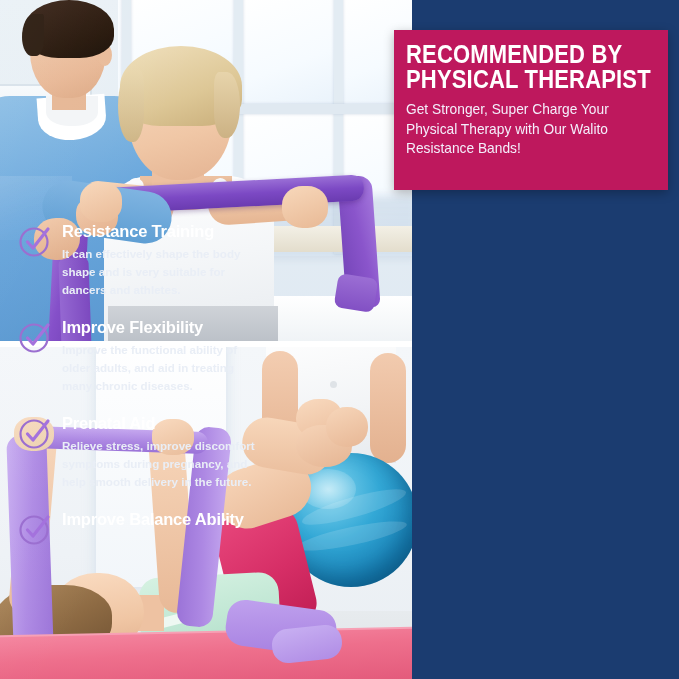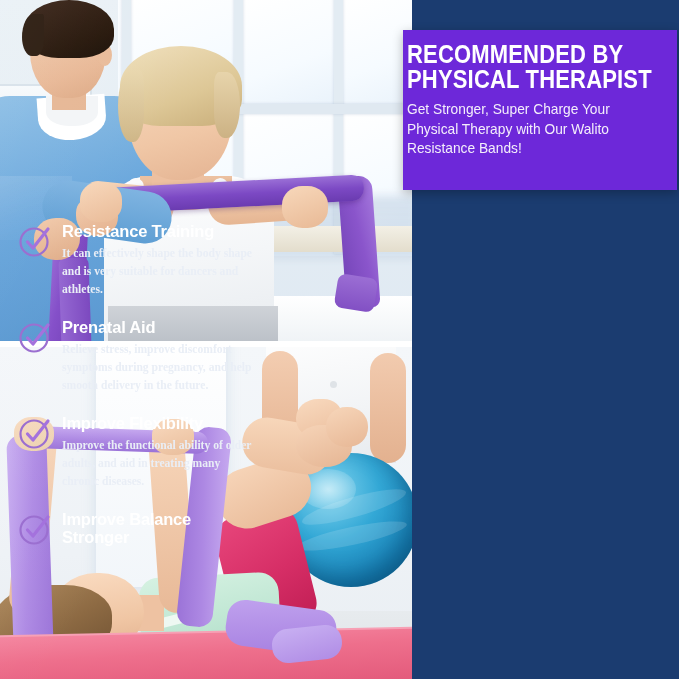--- a/index.html
+++ b/index.html
@@ -180,37 +180,37 @@
   .b-band-tail2{left:272px;top:280px;width:70px;height:34px;border-radius:16px;
     background:linear-gradient(170deg,#c8b0f2,#b08ce5);transform:rotate(-6deg);}
 
   .photo-sheen{position:absolute;left:0;top:0;width:100%;height:100%;
     background:linear-gradient(120deg,rgba(255,255,255,.06),rgba(255,255,255,0) 40%);pointer-events:none;}
 
   
   .right-panel{position:absolute;left:412px;top:0;width:267px;height:679px;background:#1b3c70;}
 
   
-  .headline-box{position:absolute;left:403px;top:30px;width:274px;height:160px;
-    background:#6d28d9;box-shadow:0 3px 10px rgba(0,0,0,.28);z-index:5;
-    padding:12px 14px 10px 4px;box-sizing:border-box;}
+  .headline-box{position:absolute;left:394px;top:30px;width:274px;height:160px;
+    background:#be185d;box-shadow:0 3px 10px rgba(0,0,0,.28);z-index:5;
+    padding:12px 14px 10px 12px;box-sizing:border-box;}
   .headline{color:#ffffff;font-weight:bold;line-height:.98;letter-spacing:.2px;
     font-size:25px;text-transform:uppercase;transform:scaleX(.88);transform-origin:left center;
     font-family:"Liberation Sans Narrow","Liberation Sans",sans-serif;white-space:nowrap;}
   .subhead{color:#f4eefb;font-size:14.2px;line-height:1.38;margin-top:9px;
     transform:scaleX(.97);transform-origin:left center;}
 
   
   .features{position:absolute;left:0;top:222px;width:267px;padding:0 6px 0 12px;box-sizing:border-box;}
   .feature{position:relative;padding-left:50px;margin-bottom:19px;min-height:60px;}
   .check-icon{position:absolute;left:6px;top:2px;width:34px;height:34px;}
   .feature-title{color:#ffffff;font-size:16.5px;font-weight:bold;line-height:1.1;
     margin:0 0 5px 0;letter-spacing:-.2px;}
   .feature-desc{color:#e9eef6;font-size:11.6px;line-height:1.55;font-weight:bold;margin:0;
-    max-width:196px;font-family:Liberation Serif, serif;}
+    max-width:196px;}
 </style>
 </head>
 <body>
 
 <div id="infographic">
 
   <div class="photo-col">
 
     <div class="photo photo-top">
       <div class="sc t-room"></div>
@@ -333,39 +333,39 @@
       <p class="feature-desc">It can effectively shape the body shape and is very suitable for dancers and athletes.</p>
     </div>
 
     <div class="feature">
       <span class="check-icon">
         <svg viewBox="0 0 34 34" width="34" height="34">
           <circle cx="16" cy="18" r="13.5" fill="none" stroke="#9b6fd0" stroke-width="2.2"></circle>
           <path d="M9.5 18 L15 24 L30 5" fill="none" stroke="#a472dd" stroke-width="3.2" stroke-linecap="round" stroke-linejoin="round"></path>
         </svg>
       </span>
-      <p class="feature-title">Prenatal Aid</p>
-      <p class="feature-desc">Relieve stress, improve discomfort symptoms during pregnancy, and help smooth delivery in the future.</p>
+      <p class="feature-title">Improve Flexibility</p>
+      <p class="feature-desc">Improve the functional ability of older adults, and aid in treating many chronic diseases.</p>
     </div>
 
     <div class="feature">
       <span class="check-icon">
         <svg viewBox="0 0 34 34" width="34" height="34">
           <circle cx="16" cy="18" r="13.5" fill="none" stroke="#9b6fd0" stroke-width="2.2"></circle>
           <path d="M9.5 18 L15 24 L30 5" fill="none" stroke="#a472dd" stroke-width="3.2" stroke-linecap="round" stroke-linejoin="round"></path>
         </svg>
       </span>
-      <p class="feature-title">Improve Flexibility</p>
-      <p class="feature-desc">Improve the functional ability of older adults, and aid in treating many chronic diseases.</p>
+      <p class="feature-title">Prenatal Aid</p>
+      <p class="feature-desc">Relieve stress, improve discomfort symptoms during pregnancy, and help smooth delivery in the future.</p>
     </div>
 
     <div class="feature">
       <span class="check-icon">
         <svg viewBox="0 0 34 34" width="34" height="34">
           <circle cx="16" cy="18" r="13.5" fill="none" stroke="#9b6fd0" stroke-width="2.2"></circle>
           <path d="M9.5 18 L15 24 L30 5" fill="none" stroke="#a472dd" stroke-width="3.2" stroke-linecap="round" stroke-linejoin="round"></path>
         </svg>
       </span>
-      <p class="feature-title">Improve Balance Stronger</p>
+      <p class="feature-title">Improve Balance Ability</p>
     </div>
 
   </div>
 </div>
 
 </body></html>

